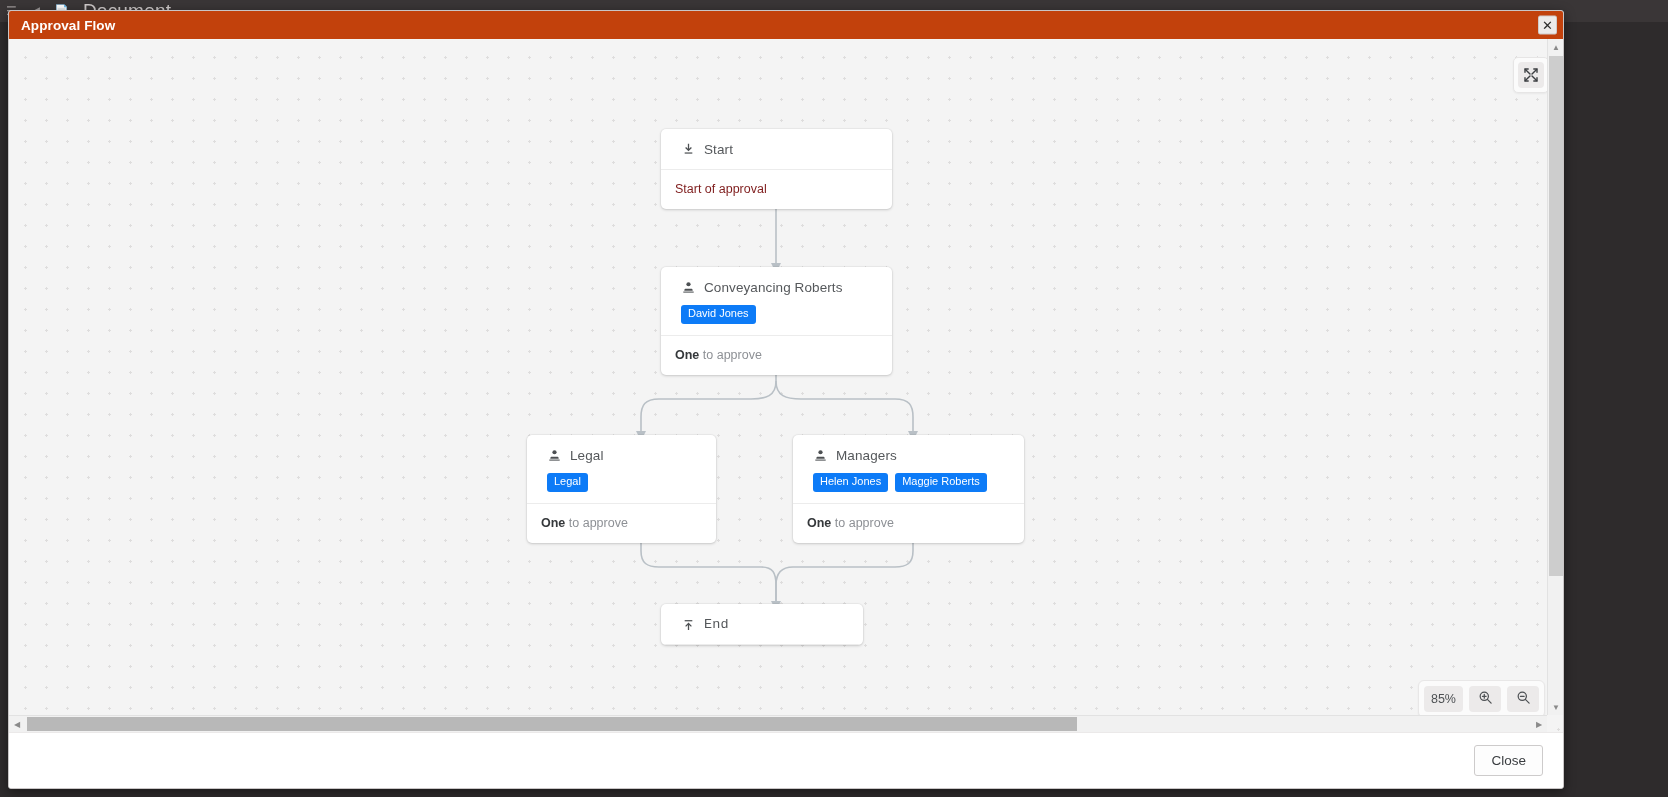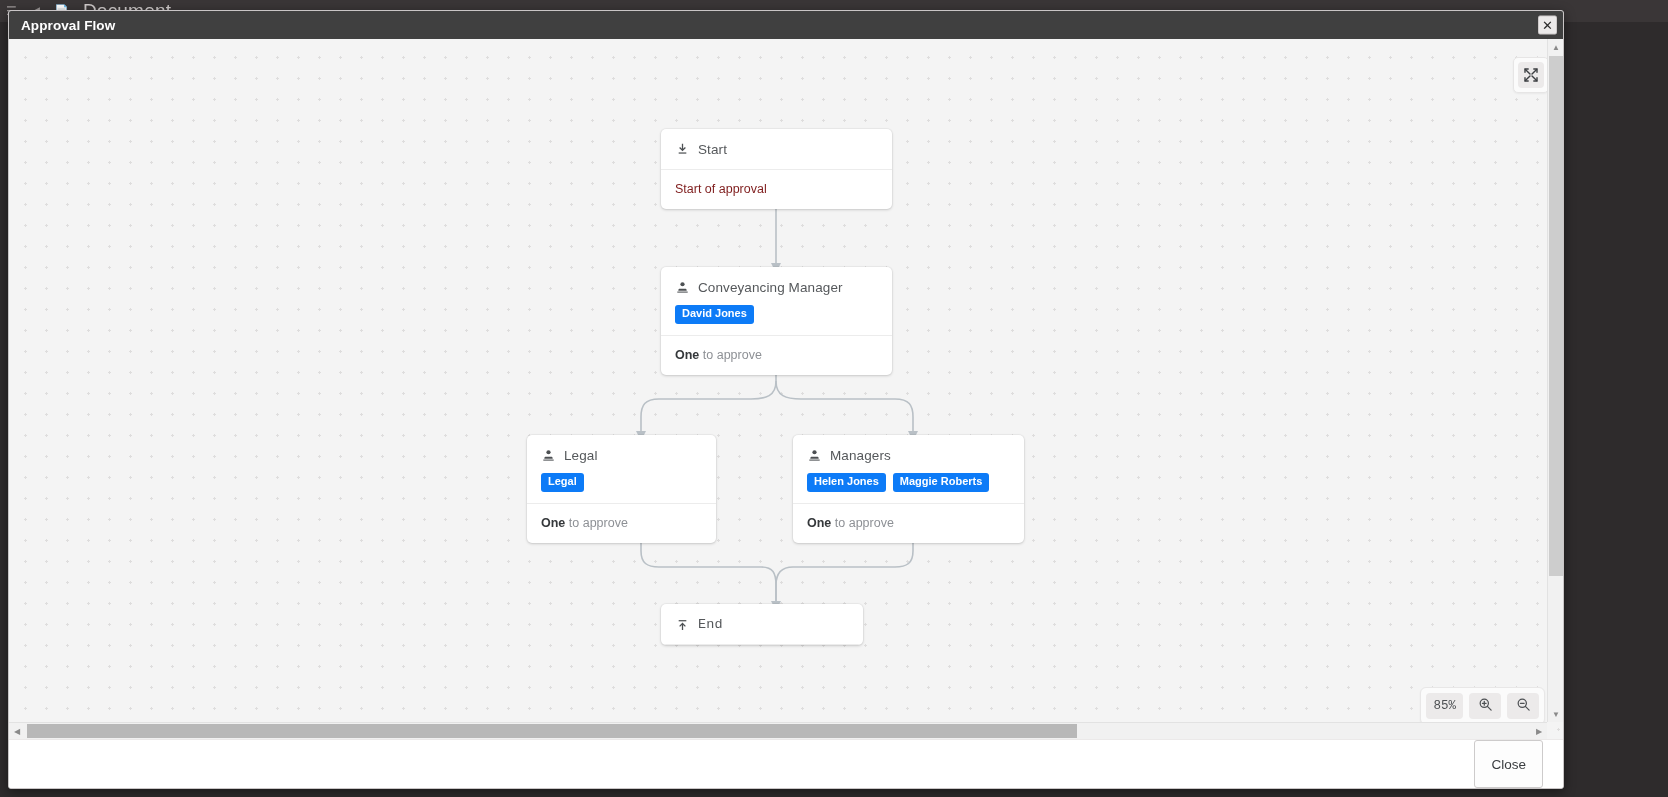--- a/index.html
+++ b/index.html
@@ -39,21 +39,21 @@
     background: #ffffff;
     border: 1px solid #c9c5c6;
     border-radius: 3px;
     box-shadow: 0 3px 12px rgba(0,0,0,.45);
     display: flex; flex-direction: column;
     overflow: hidden;
   }
 
   #modal-header {
     height: 28px;
-    background: #404040;
+    background: #c2410c;
     display: flex; align-items: center;
     padding: 0 0 0 12px;
     flex: 0 0 auto;
     position: relative;
   }
   #modal-title {
     color: #ffffff;
     font-size: 13.5px;
     font-weight: bold;
     letter-spacing: .1px;
@@ -108,21 +108,21 @@
 
   
   .node {
     position: absolute;
     background: #ffffff;
     border-radius: 5px;
     box-shadow: 0 1px 3px rgba(0,0,0,.16), 0 0 0 1px rgba(0,0,0,.03);
     overflow: hidden;
   }
   .node-head {
-    padding: 13px 14px 12px 14px;
+    padding: 13px 14px 12px 20px;
     display: flex; align-items: center; gap: 9px;
   }
   .node-head.with-badges { padding-bottom: 11px; flex-direction: column; align-items: flex-start; gap: 10px; }
   .node-titlerow { display: flex; align-items: center; gap: 9px; }
   .node-title {
     font-size: 13.5px;
     color: #55585b;
     letter-spacing: .1px;
   }
   .node-icon {
@@ -138,21 +138,21 @@
     color: #8d9095;
   }
   .node-body.sub { color: #7f1d1d; }
   .node-body b { color: #35383b; font-weight: bold; margin-top: 16px; }
 
   .badges { display: flex; gap: 7px; flex-wrap: wrap; }
   .badge {
     background: #0d7bf7;
     color: #ffffff;
     font-size: 11px;
-    font-weight: bold;
+    font-weight: normal;
     padding: 3px 7px 4px 7px;
     border-radius: 3px;
     line-height: 1.05;
     white-space: nowrap;
   }
 
   
   #connectors {
     position: absolute; inset: 0;
     pointer-events: none;
@@ -170,21 +170,20 @@
   }
   .zbtn {
     height: 26px; min-width: 32px;
     background: #eceaea;
     border-radius: 4px;
     display: flex; align-items: center; justify-content: center;
     font-size: 12.5px;
     color: #4d5053;
     cursor: pointer;
     padding: 6px 7px;
-    font-family: Liberation Mono, monospace;
   }
 
   
   #vscroll {
     position: absolute; right: 0; top: 0; bottom: 17px;
     width: 16px;
     background: #f1f1f1;
     border-left: 1px solid #e2e2e2;
   }
   #vscroll .arrow-up, #vscroll .arrow-dn {
@@ -220,24 +219,24 @@
   #hscroll .hthumb {
     position: absolute; top: 1px; left: 18px;
     width: 1050px; height: 14px;
     background: #b8b8b8;
     cursor: pointer;
   }
 
   
   #modal-footer {
     flex: 0 0 auto;
-    height: 49px;
+    height: 56px;
     background: #ffffff;
     border-top: 1px solid #ebe9e9;
-    display: flex; justify-content: flex-end;
+    display: flex; align-items: center; justify-content: flex-end;
     padding-right: 20px;
   }
   #close-button {
     background: #fdfdfd;
     border: 1px solid #cdcbcb;
     border-radius: 3px;
     padding: 7px 16px;
     font-size: 13.5px;
     color: #3a3d40;
     cursor: pointer;
@@ -303,21 +302,21 @@
       <div class="node" style="left:652px; top:228px; width:231px;">
         <div class="node-head with-badges">
           <div class="node-titlerow">
             <span class="node-icon">
               <svg width="13" height="13" viewBox="0 0 16 16" fill="currentColor">
                 <circle cx="8" cy="4" r="2.6"></circle>
                 <path d="M4.2 9.4h7.6c.6 0 1 .4 1.1 1l.3 1.7H2.8l.3-1.7c.1-.6.5-1 1.1-1z"></path>
                 <rect x="1.6" y="13" width="12.8" height="1.3"></rect>
               </svg>
             </span>
-            <span class="node-title">Conveyancing Manager</span>
+            <span class="node-title">Conveyancing Roberts</span>
           </div>
           <div class="badges">
             <span class="badge">David Jones</span>
           </div>
         </div>
         <div class="node-divider"></div>
         <div class="node-body">
           <b>One</b><span> to approve</span>
         </div>
       </div>

